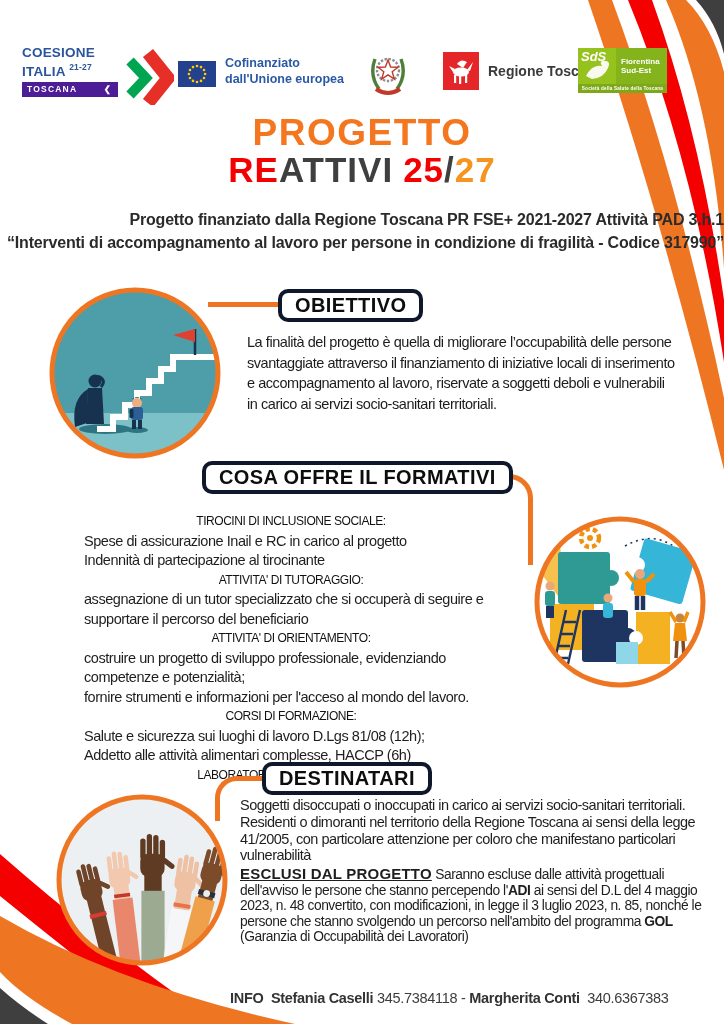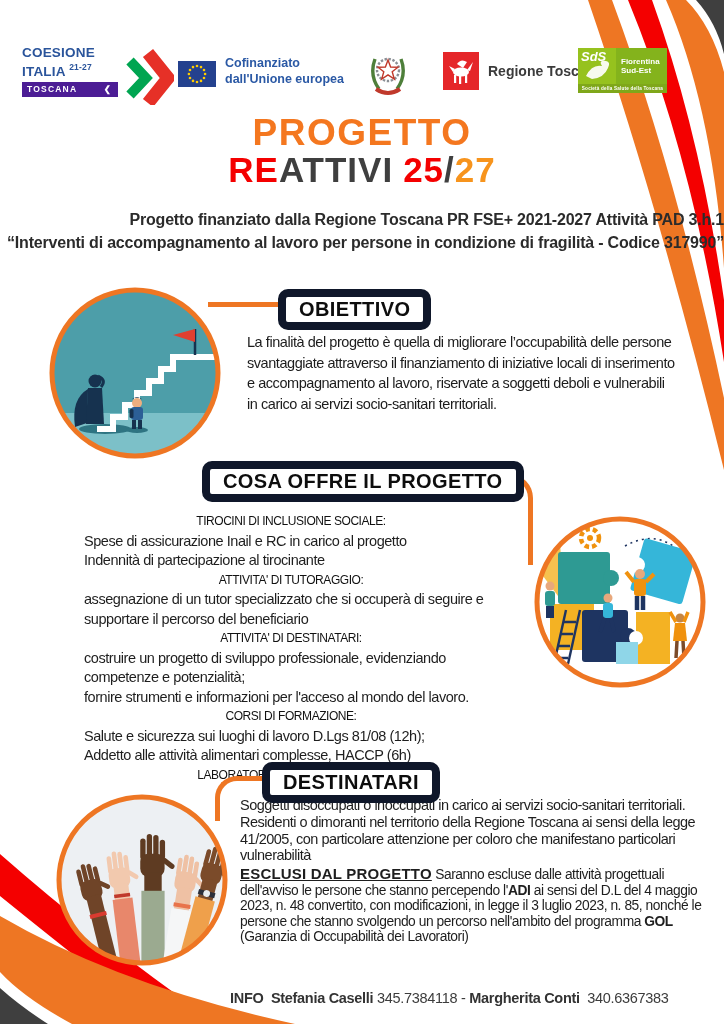--- a/index.html
+++ b/index.html
@@ -16,21 +16,21 @@
   .coe-notch{position:absolute;right:6px;top:2px;color:#fff;font-size:11px;font-weight:900;line-height:11px;}
   .eu-text{font-size:12.5px;font-weight:800;color:#2b59a5;line-height:16px;}
   .rt-label{font-size:14px;font-weight:700;color:#3b3b3b;}
   
   .title1{left:0;top:112px;width:100%;text-align:center;font-size:37px;font-weight:900;letter-spacing:1.5px;color:#f4771f;}
   .title2{left:0;top:150px;width:100%;text-align:center;font-size:35px;font-weight:900;letter-spacing:1px;color:#3f3f3f;}
   .t-red{color:#f40000;} .t-dark{color:#3f3f3f;} .t-amber{color:#f7941d;} .t-gap{margin-left:10px;}
   
   .subtitle{left:0;top:208px;width:100%;text-align:right;font-size:16px;font-weight:600;color:#2b2b2b;line-height:23px;letter-spacing:-.2px;}
   
-  .label-box{position:absolute;z-index:5;background:#fff;border:8px solid #0f172a;border-radius:10px;
+  .label-box{position:absolute;z-index:5;background:#fff;border:4px solid #0f172a;border-radius:10px;
              padding:1px 13px;font-size:20px;font-weight:800;letter-spacing:.4px;color:#0d0d0d;white-space:nowrap;}
   .conn{position:absolute;z-index:1;}
   
   .para{position:absolute;font-size:14.5px;line-height:20px;letter-spacing:-.45px;color:#1c1c1c;font-weight:500;}
   .offer-list{position:absolute;left:62px;top:512px;width:458px;font-size:14.5px;line-height:19.5px;letter-spacing:-.45px;}
   .offer-heading{font-weight:400;font-size:12px;color:#111;text-align:center;}
   .offer-line{padding-left:22px;font-weight:500;}
   .dest-p{position:absolute;left:240px;top:797px;width:468px;font-size:14.5px;line-height:16.8px;letter-spacing:-.5px;font-weight:500;}
   .excl-p{position:absolute;left:240px;top:866px;width:478px;font-size:13.8px;line-height:15.6px;letter-spacing:-.45px;font-weight:500;}
   .excl-h{font-weight:800;font-size:15px;text-decoration:underline;letter-spacing:.2px;}
@@ -179,29 +179,29 @@
       <rect x="84.5" y="126" width="4" height="9" rx="1.5" fill="#16324f"></rect>
       <rect x="87" y="137" width="4" height="9" fill="#16324f"></rect>
       <rect x="93" y="137" width="4" height="9" fill="#16324f"></rect>
     </g>
     <circle cx="90" cy="90" r="83" fill="none" stroke="#ee7623" stroke-width="5"></circle>
   </svg>
 
   <div class="para" style="left:247px;top:332px;width:428px;line-height:20.5px;">La finalità del progetto è quella di migliorare l’occupabilità delle persone svantaggiate attraverso il finanziamento di iniziative locali di inserimento e accompagnamento al lavoro, riservate a soggetti deboli e vulnerabili in carico ai servizi socio-sanitari territoriali.</div>
 
   <div class="conn" style="left:470px;top:474px;width:58px;height:86px;border-top:5px solid #ee7623;border-right:5px solid #ee7623;border-top-right-radius:24px;"></div>
-  <div class="label-box" style="left:202px;top:461px;">COSA OFFRE IL PROGETTO</div>
+  <div class="label-box" style="left:202px;top:461px;">COSA OFFRE IL FORMATIVI</div>
 
   <div class="offer-list">
     <div class="offer-heading">TIROCINI DI INCLUSIONE SOCIALE:</div>
     <div class="offer-line">Spese di assicurazione Inail e RC in carico al progetto</div>
     <div class="offer-line">Indennità di partecipazione al tirocinante</div>
     <div class="offer-heading">ATTIVITA' DI TUTORAGGIO:</div>
     <div class="offer-line" style="width:425px;">assegnazione di un tutor specializzato che si occuperà di seguire e supportare il percorso del beneficiario</div>
-    <div class="offer-heading">ATTIVITA' DI DESTINATARI:</div>
+    <div class="offer-heading">ATTIVITA' DI ORIENTAMENTO:</div>
     <div class="offer-line" style="width:430px;">costruire un progetto di sviluppo professionale, evidenziando competenze e potenzialità;</div>
     <div class="offer-line">fornire strumenti e informazioni per l'acceso al mondo del lavoro.</div>
     <div class="offer-heading">CORSI DI FORMAZIONE:</div>
     <div class="offer-line">Salute e sicurezza sui luoghi di lavoro D.Lgs 81/08 (12h);</div>
     <div class="offer-line">Addetto alle attività alimentari complesse, HACCP (6h)</div>
     <div class="offer-heading">LABORATORI PRATICI - FORMATIVI</div>
   </div>
 
   <svg class="abs" style="left:530px;top:512px;z-index:2;" width="180" height="180" viewBox="0 0 180 180">
     <defs>

